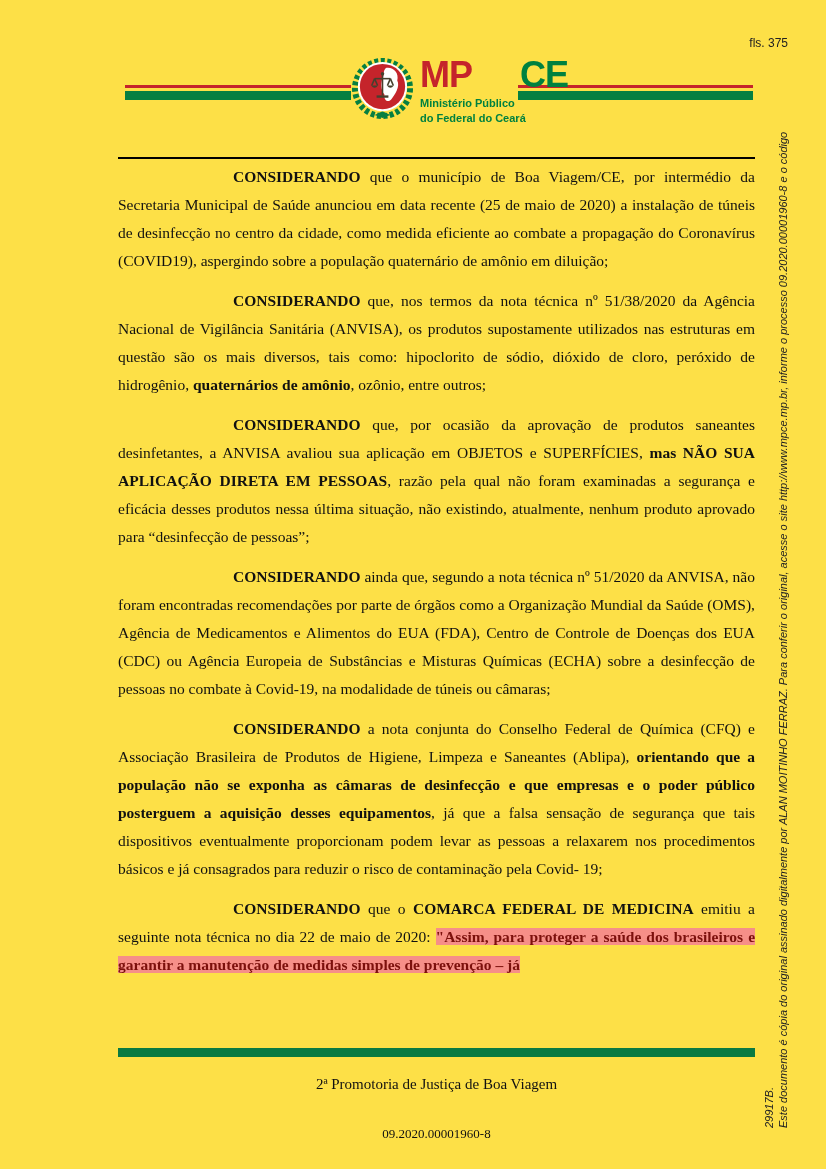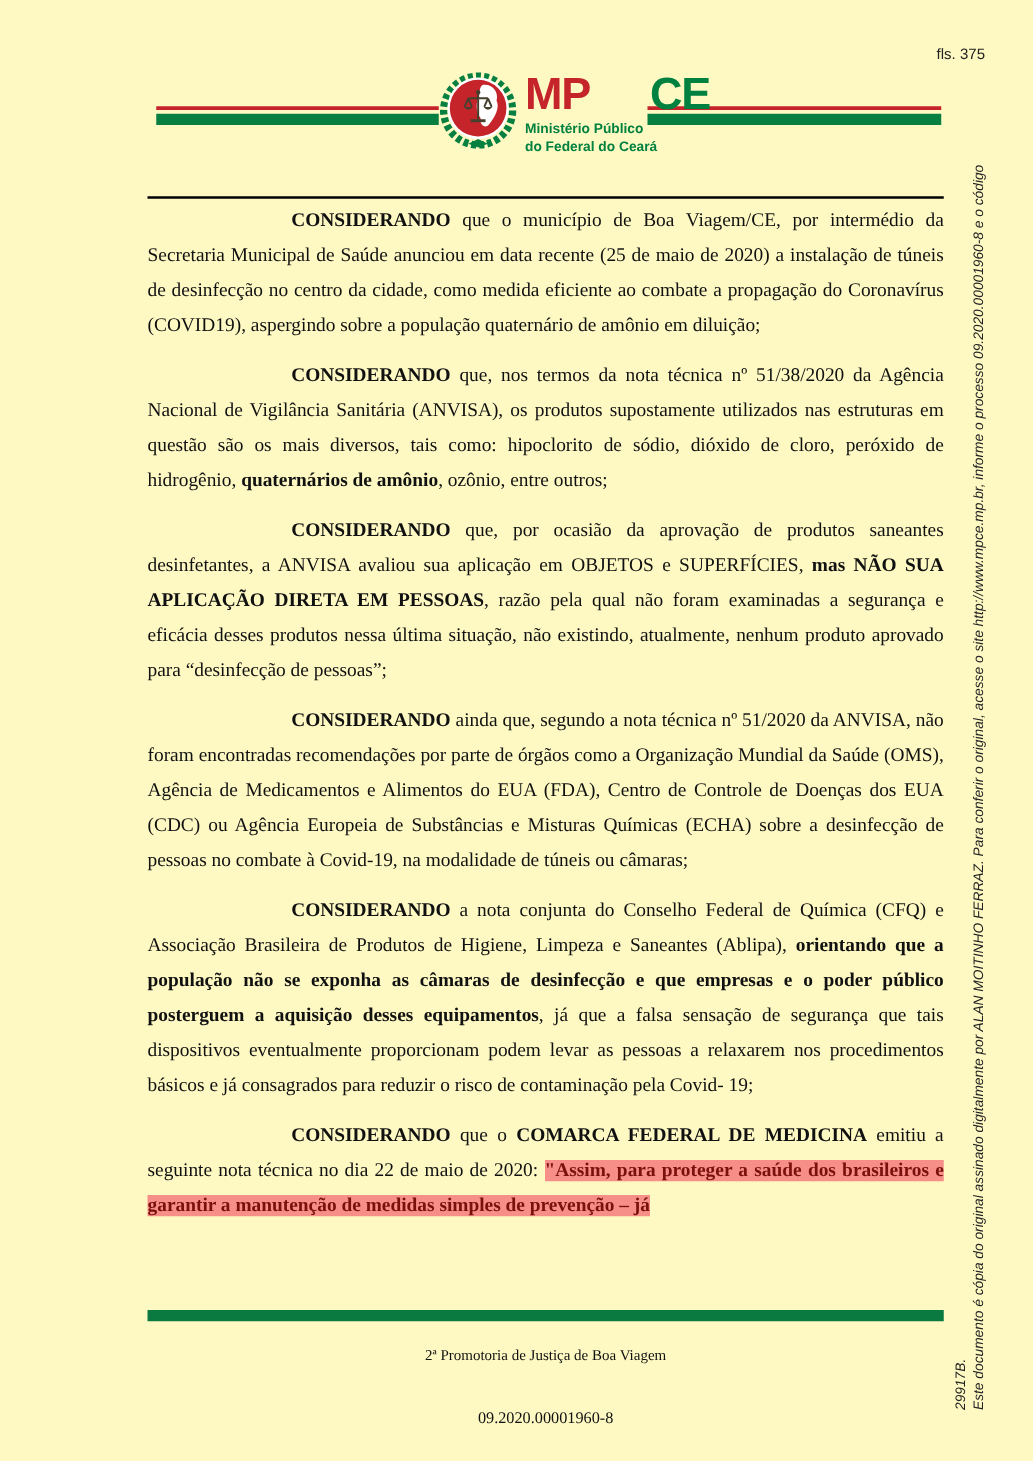--- a/index.html
+++ b/index.html
@@ -1,19 +1,19 @@
 <!DOCTYPE html>
 <html><head>
 <meta charset="utf-8">
 <style>
   html,body{margin:0;padding:0;background:#e8e8e8;}
   .page{
     position:relative;
     width:826px;height:1169px;
-    background:#fef9c3;
+    background:#fde047;
     margin:0 auto;
     overflow:hidden;
     font-family:"Liberation Serif", serif;
     color:#111;
   }
   
   .fls{position:absolute;top:36px;right:38px;font-family:"Liberation Sans",sans-serif;font-size:12px;color:#222;}
   
   .stripe{position:absolute;}
   .stripe-red{height:3px;background:#c5242b;}
@@ -39,21 +39,21 @@
     font-size:15.5px;
     line-height:28px;
     text-align:justify;
     text-indent:115px;
   }
   .para .b{font-weight:bold;}
   .para .hl{font-weight:bold;background:#f68f88;color:#7c100c;}
   
   .green-bar{position:absolute;left:118px;top:1048px;width:637px;height:9px;background:#0a7a41;}
   
-  .footer{position:absolute;left:118px;top:1076px;width:637px;text-align:center;font-size:12px;line-height:16px;}
+  .footer{position:absolute;left:118px;top:1076px;width:637px;text-align:center;font-size:15px;line-height:16px;}
   .footer .f2{margin-top:11px;}
   .process{position:absolute;left:118px;top:1126px;width:637px;text-align:center;font-size:13px;}
   
   .side-line{
     position:absolute;
     white-space:nowrap;
     font-family:"Liberation Sans",sans-serif;
     font-style:italic;
     font-size:11px;
     color:#222;

